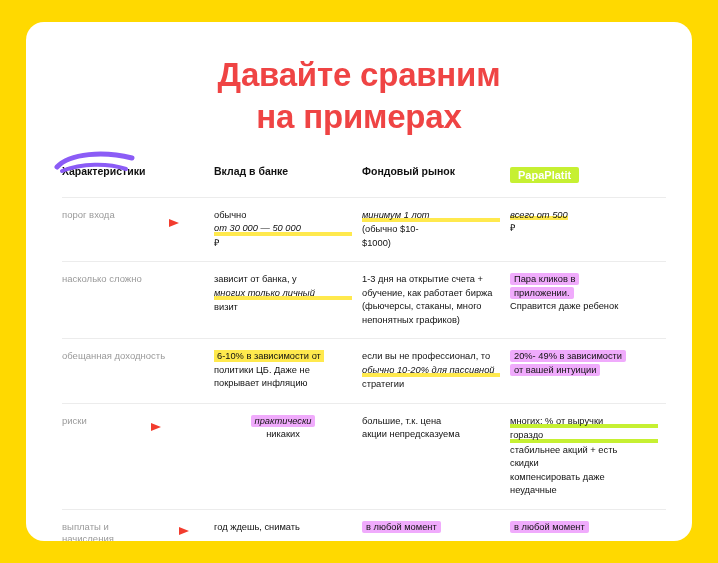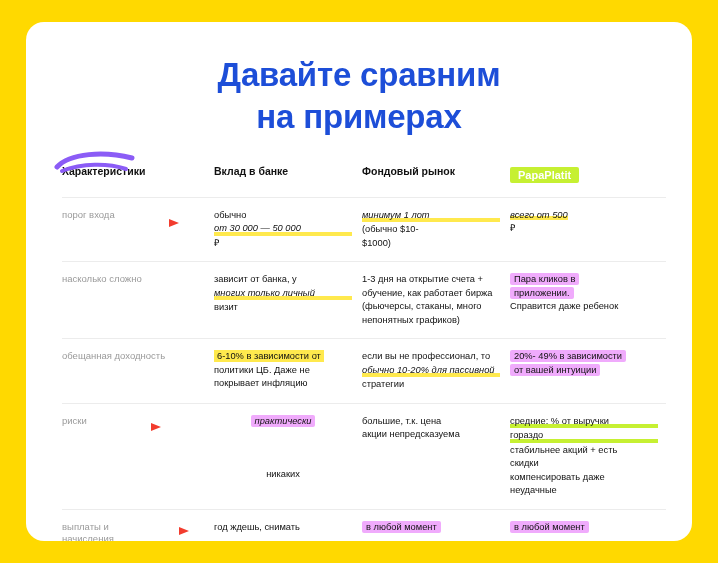--- a/index.html
+++ b/index.html
@@ -21,21 +21,21 @@
     height: 519px;
     background: #ffffff;
     border-radius: 18px;
     box-sizing: border-box;
     overflow: hidden;
   }
   .title {
     text-align: center;
     font-size: 33px;
     font-weight: bold;
-    color: #1d4ed8;
+    color: #ef4444;
     letter-spacing: -0.2px;
     line-height: 1.28;
     margin: 32px 40px 0 40px;
   }
   .title-line { display: block; }
 
   .table {
     position: absolute;
     left: 36px;
     top: 132px;
@@ -216,31 +216,31 @@
       <div class="c3 cell">
         <span class="line"><span class="hl-green">20%- 49% в зависимости</span></span>
         <span class="line"><span class="hl-green">от вашей интуиции</span></span>
       </div>
     </div>
 
     <div class="row">
       <div class="c0 rowlabel">риски</div>
       <div class="c1 cell">
         <span class="line" style="text-align:center;font-style:italic;"><span class="hl-green">практически</span></span>
-        <span class="line" style="text-align:center;margin-top:40px;">никаких</span>
+        <span class="line" style="text-align:center;">никаких</span>
       </div>
       <div class="c2 cell">
         <span class="line">большие, т.к. цена</span>
         <span class="line">акции непредсказуема</span>
         <svg class="arrow" style="left:88px; top:18px;" viewBox="0 0 12 10">
           <path d="M1 1 L11 5 L1 9 Z" fill="#F23C2E"></path>
         </svg>
       </div>
       <div class="c3 cell">
-        <span class="line u-green">средние: % от выручки</span>
+        <span class="line u-green">многих: % от выручки</span>
         <span class="line u-green">гораздо</span>
         <span class="line">стабильнее акций + есть</span>
         <span class="line">скидки</span>
         <span class="line">компенсировать даже</span>
         <span class="line">неудачные</span>
       </div>
     </div>
 
     <div class="row">
       <div class="c0 rowlabel" style="white-space:pre-line;">выплаты и

